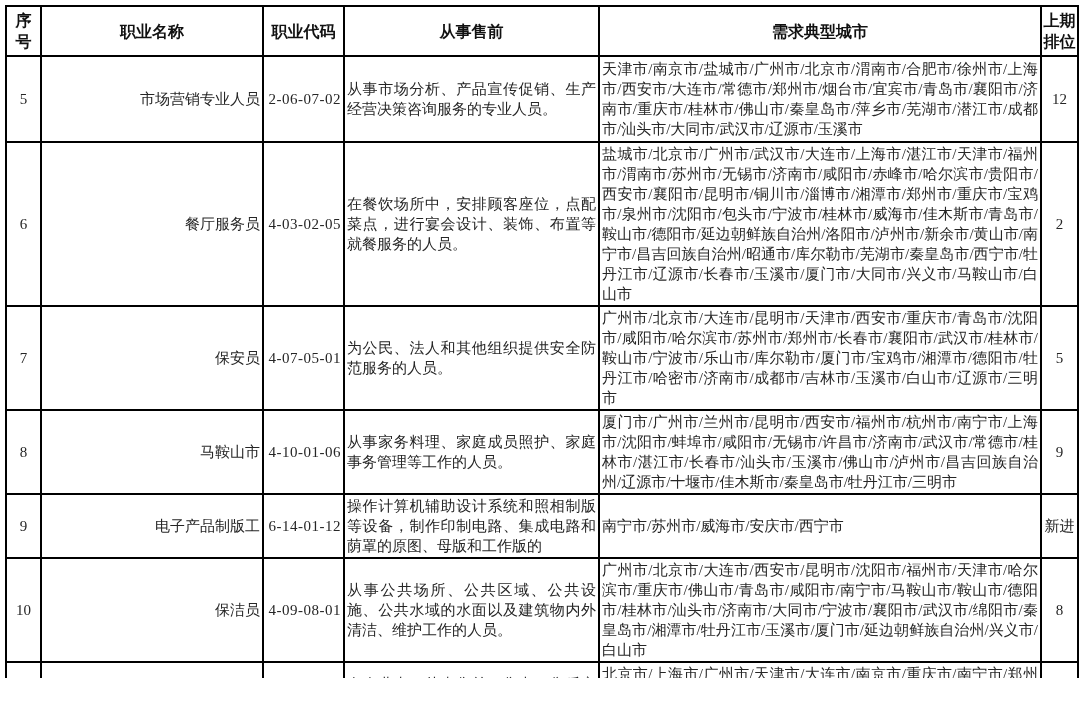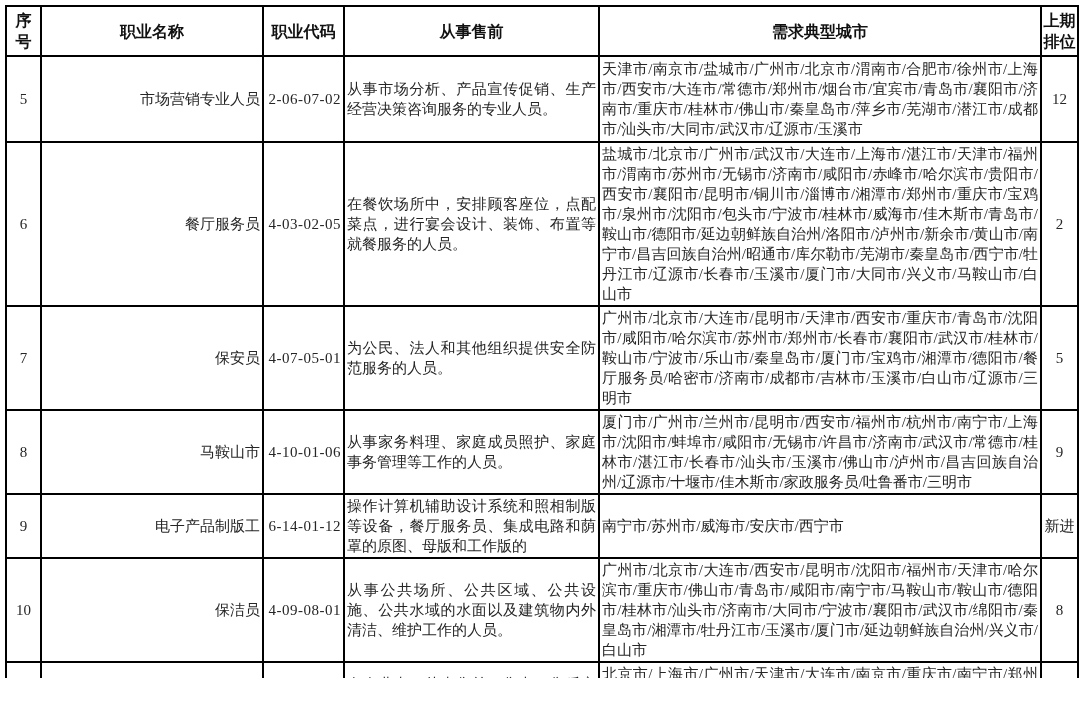--- a/index.html
+++ b/index.html
@@ -86,36 +86,36 @@
         <td class="c-code">4-03-02-05</td>
         <td class="c-def">在餐饮场所中，安排顾客座位，点配菜点，进行宴会设计、装饰、布置等就餐服务的人员。</td>
         <td class="c-cities">盐城市/北京市/广州市/武汉市/大连市/上海市/湛江市/天津市/福州市/渭南市/苏州市/无锡市/济南市/咸阳市/赤峰市/哈尔滨市/贵阳市/西安市/襄阳市/昆明市/铜川市/淄博市/湘潭市/郑州市/重庆市/宝鸡市/泉州市/沈阳市/包头市/宁波市/桂林市/威海市/佳木斯市/青岛市/鞍山市/德阳市/延边朝鲜族自治州/洛阳市/泸州市/新余市/黄山市/南宁市/昌吉回族自治州/昭通市/库尔勒市/芜湖市/秦皇岛市/西宁市/牡丹江市/辽源市/长春市/玉溪市/厦门市/大同市/兴义市/马鞍山市/白山市</td>
         <td class="c-rank">2</td>
       </tr>
       <tr style="height:103px">
         <td class="c-no">7</td>
         <td class="c-name">保安员</td>
         <td class="c-code">4-07-05-01</td>
         <td class="c-def">为公民、法人和其他组织提供安全防范服务的人员。</td>
-        <td class="c-cities">广州市/北京市/大连市/昆明市/天津市/西安市/重庆市/青岛市/沈阳市/咸阳市/哈尔滨市/苏州市/郑州市/长春市/襄阳市/武汉市/桂林市/鞍山市/宁波市/乐山市/秦皇岛市/厦门市/宝鸡市/湘潭市/德阳市/餐厅服务员/哈密市/济南市/成都市/吉林市/玉溪市/白山市/辽源市/三明市</td>
+        <td class="c-cities">广州市/北京市/大连市/昆明市/天津市/西安市/重庆市/青岛市/沈阳市/咸阳市/哈尔滨市/苏州市/郑州市/长春市/襄阳市/武汉市/桂林市/鞍山市/宁波市/乐山市/库尔勒市/厦门市/宝鸡市/湘潭市/德阳市/牡丹江市/哈密市/济南市/成都市/吉林市/玉溪市/白山市/辽源市/三明市</td>
         <td class="c-rank">5</td>
       </tr>
       <tr style="height:84px">
         <td class="c-no">8</td>
         <td class="c-name">马鞍山市</td>
         <td class="c-code">4-10-01-06</td>
         <td class="c-def">从事家务料理、家庭成员照护、家庭事务管理等工作的人员。</td>
-        <td class="c-cities">厦门市/广州市/兰州市/昆明市/西安市/福州市/杭州市/南宁市/上海市/沈阳市/蚌埠市/咸阳市/无锡市/许昌市/济南市/武汉市/常德市/桂林市/湛江市/长春市/汕头市/玉溪市/佛山市/泸州市/昌吉回族自治州/辽源市/十堰市/佳木斯市/家政服务员/吐鲁番市/三明市</td>
+        <td class="c-cities">厦门市/广州市/兰州市/昆明市/西安市/福州市/杭州市/南宁市/上海市/沈阳市/蚌埠市/咸阳市/无锡市/许昌市/济南市/武汉市/常德市/桂林市/湛江市/长春市/汕头市/玉溪市/佛山市/泸州市/昌吉回族自治州/辽源市/十堰市/佳木斯市/秦皇岛市/牡丹江市/三明市</td>
         <td class="c-rank">9</td>
       </tr>
       <tr style="height:57px">
         <td class="c-no">9</td>
         <td class="c-name">电子产品制版工</td>
         <td class="c-code">6-14-01-12</td>
-        <td class="c-def">操作计算机辅助设计系统和照相制版等设备，餐厅服务员、集成电路和荫罩的原图、母版和工作版的</td>
+        <td class="c-def">操作计算机辅助设计系统和照相制版等设备，制作印制电路、集成电路和荫罩的原图、母版和工作版的</td>
         <td class="c-cities">南宁市/苏州市/威海市/安庆市/西宁市</td>
         <td class="c-rank">新进</td>
       </tr>
       <tr style="height:104px">
         <td class="c-no">10</td>
         <td class="c-name">保洁员</td>
         <td class="c-code">4-09-08-01</td>
         <td class="c-def">从事公共场所、公共区域、公共设施、公共水域的水面以及建筑物内外清洁、维护工作的人员。</td>
         <td class="c-cities">广州市/北京市/大连市/西安市/昆明市/沈阳市/福州市/天津市/哈尔滨市/重庆市/佛山市/青岛市/咸阳市/南宁市/马鞍山市/鞍山市/德阳市/桂林市/汕头市/济南市/大同市/宁波市/襄阳市/武汉市/绵阳市/秦皇岛市/湘潭市/牡丹江市/玉溪市/厦门市/延边朝鲜族自治州/兴义市/白山市</td>
         <td class="c-rank">8</td>

